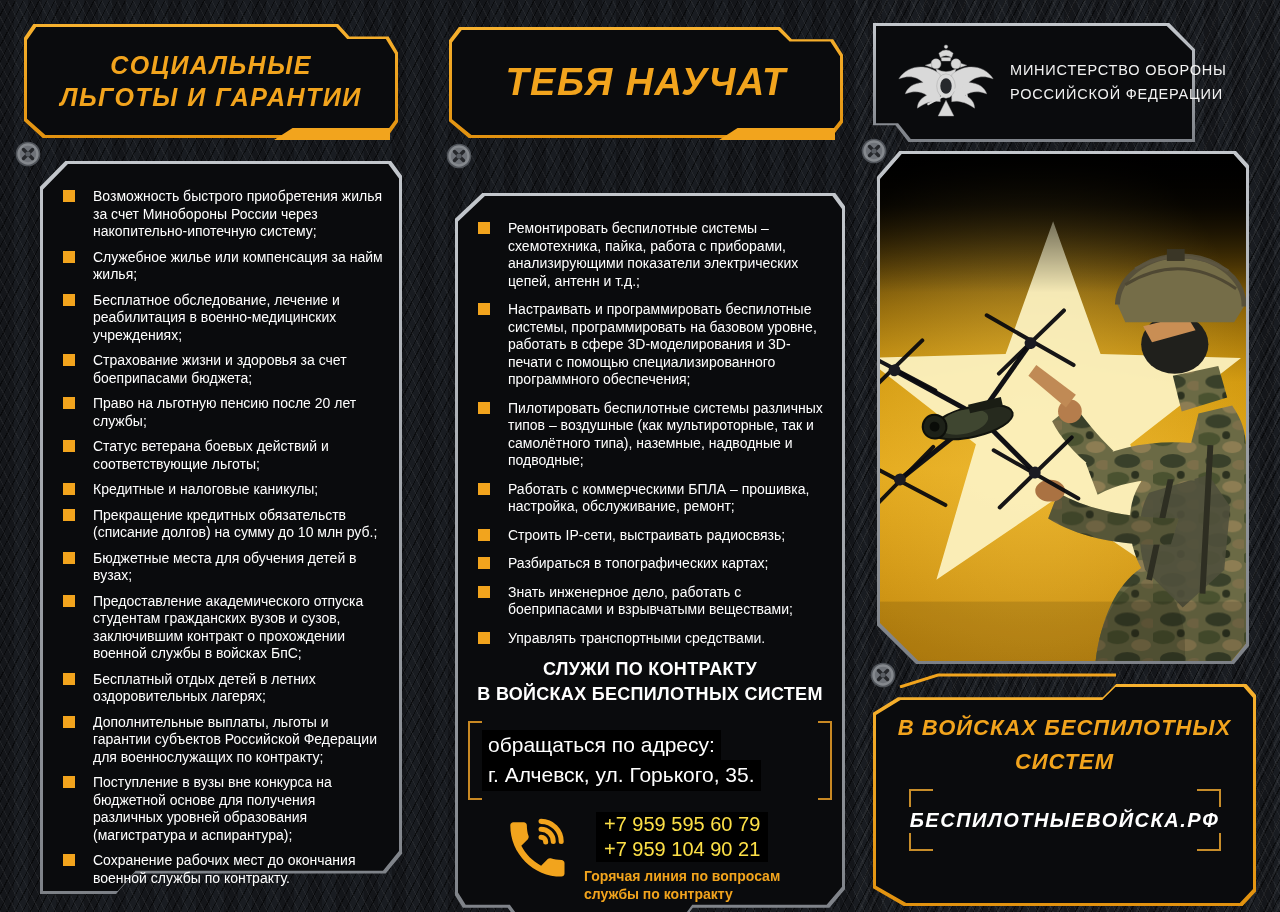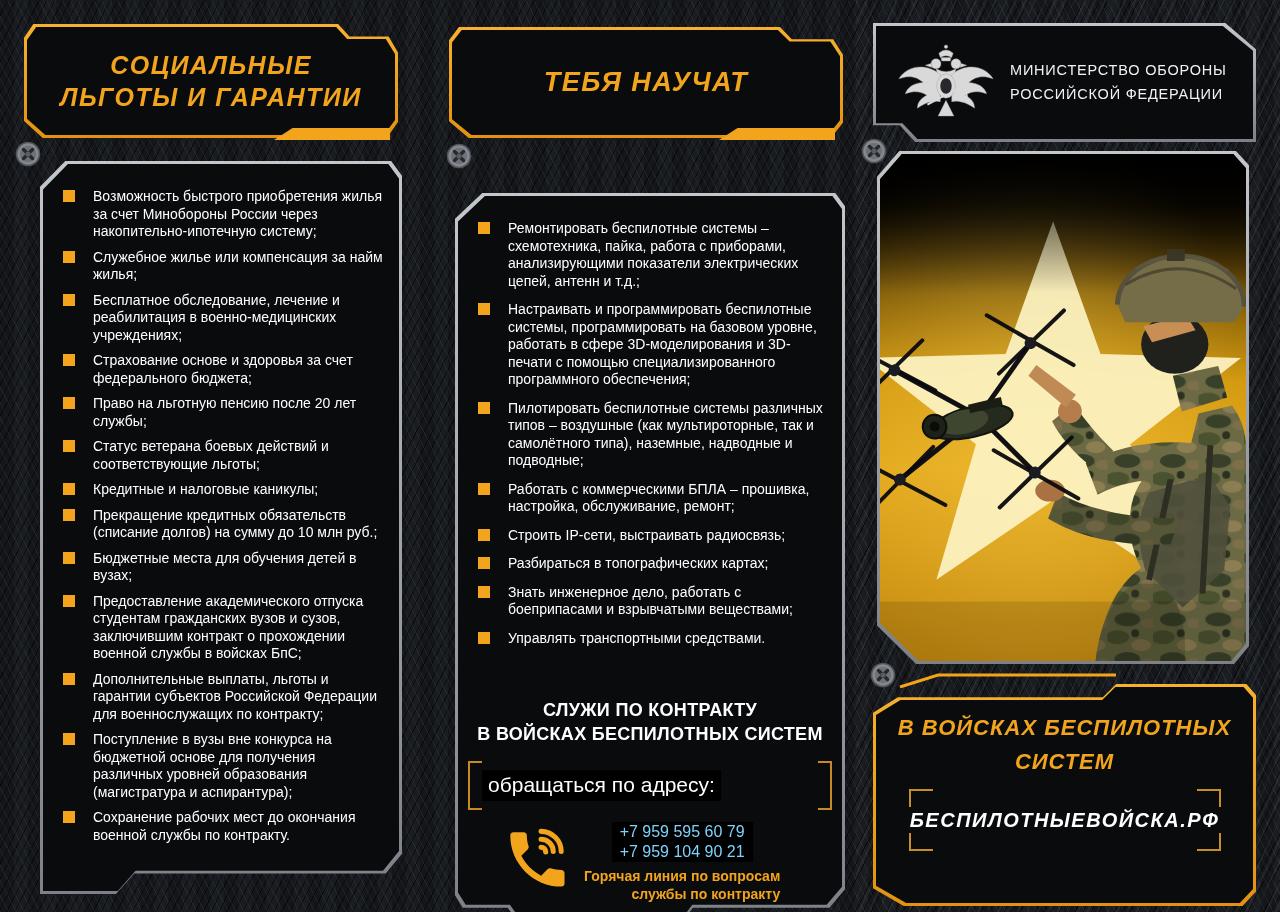--- a/index.html
+++ b/index.html
@@ -36,22 +36,22 @@
   
   .addr{position:relative;width:336px;margin:15px auto 0;padding:9px 14px;}
   .addr .bk{position:absolute;top:0;bottom:0;width:12px;border:2px solid rgba(235,160,40,.85);}
   .addr .bk.l{left:0;border-right:none;}
   .addr .bk.r{right:0;border-left:none;}
   .addr-line{display:table;background:#000;color:#fff;font-size:21px;line-height:1.35;padding:1px 6px;white-space:nowrap;}
   
   .phone-row{display:flex;align-items:flex-start;gap:12px;margin:12px 0 0 42px;}
   .phone-ico{flex:0 0 72px;}
   .pcol{display:flex;flex-direction:column;align-items:center;}
-  .pnum{background:#000;color:#7dd3fc;font-size:16px;line-height:1.25;padding:0 8px;white-space:nowrap;}
-  .hotline{margin-top:5px;color:#F2A41D;font-weight:bold;font-size:14px;line-height:1.3;text-align:right;}
+  .pnum{background:#000;color:#fde047;font-size:20px;line-height:1.25;padding:0 8px;white-space:nowrap;}
+  .hotline{margin-top:5px;color:#F2A41D;font-weight:bold;font-size:14px;line-height:1.3;text-align:left;}
   
   .mod-row{height:100%;display:flex;align-items:center;gap:14px;padding:0 14px 0 20px;}
   .mod-text{color:#f2f2f2;font-size:14.5px;line-height:1.6;letter-spacing:.8px;white-space:nowrap;}
   
   .cta-title{margin-top:24px;text-align:center;color:#F2A41D;font-style:italic;font-weight:900;
     font-size:22px;line-height:1.55;letter-spacing:1px;}
   .site-box{position:relative;width:312px;height:62px;margin:10px auto 0;display:flex;align-items:center;justify-content:center;}
   .site-box .c{position:absolute;width:22px;height:16px;border:2px solid rgba(220,155,45,.9);}
   .site-box .tl{left:0;top:0;border-right:none;border-bottom:none;}
   .site-box .tr{right:0;top:0;border-left:none;border-bottom:none;}
@@ -104,21 +104,21 @@
             <span>Служебное жилье или компенсация за найм жилья;</span>
           </div>
 
           <div class="bitem">
             <span class="bullet"></span>
             <span>Бесплатное обследование, лечение и реабилитация в военно-медицинских учреждениях;</span>
           </div>
 
           <div class="bitem">
             <span class="bullet"></span>
-            <span>Страхование основе и здоровья за счет федерального бюджета;</span>
+            <span>Страхование жизни и здоровья за счет боеприпасами бюджета;</span>
           </div>
 
           <div class="bitem">
             <span class="bullet"></span>
             <span>Право на льготную пенсию после 20 лет службы;</span>
           </div>
 
           <div class="bitem">
             <span class="bullet"></span>
             <span>Статус ветерана боевых действий и соответствующие льготы;</span>
@@ -137,20 +137,24 @@
           <div class="bitem">
             <span class="bullet"></span>
             <span>Бюджетные места для обучения детей в вузах;</span>
           </div>
 
           <div class="bitem">
             <span class="bullet"></span>
             <span>Предоставление академического отпуска студентам гражданских вузов и сузов, заключившим контракт о прохождении военной службы в войсках БпС;</span>
           </div>
 
+          <div class="bitem">
+            <span class="bullet"></span>
+            <span>Бесплатный отдых детей в летних оздоровительных лагерях;</span>
+          </div>
 
           <div class="bitem">
             <span class="bullet"></span>
             <span>Дополнительные выплаты, льготы и гарантии субъектов Российской Федерации для военнослужащих по контракту;</span>
           </div>
 
           <div class="bitem">
             <span class="bullet"></span>
             <span>Поступление в вузы вне конкурса на бюджетной основе для получения различных уровней образования (магистратура и аспирантура);</span>
           </div>
@@ -160,21 +164,21 @@
             <span>Сохранение рабочих мест до окончания военной службы по контракту.</span>
           </div>
         </div>
     </div>
   </div>
 
   <div class="frame orange" style="left:449px;top:27px;width:394px;height:111px;--clip:polygon(2.5% 0%,84% 0%,87% 11%,97.5% 11%,100% 25%,100% 86%,97% 100%,5% 100%,0% 85%,0% 12%);">
     <div class="f-bg"></div>
       <div class="f-in"></div>
     <div class="f-content">
-      <div class="hdr-title" style="font-size:27px;">
+      <div class="hdr-title" style="font-size:38px;">
         <span>ТЕБЯ НАУЧАТ</span>
       </div>
     </div>
     <div class="wedge" style="right:8px;bottom:-2px;width:116px;height:12px;clip-path:polygon(0 100%,16% 0,100% 0,100% 100%);"></div>
   </div>
 
   <div class="screw" style="left:446px;top:143px;">
     <svg viewBox="0 0 26 26" width="26" height="26">
         <circle cx="13" cy="13" r="11.5" fill="#85898e" stroke="#50545a" stroke-width="1.6"></circle>
         <circle cx="13" cy="13" r="8.2" fill="#6e7278"></circle>
@@ -232,20 +236,21 @@
           </div>
         <div class="mid-bottom">
           <div class="mid-cta">
             <div>СЛУЖИ ПО КОНТРАКТУ</div>
             <div>В ВОЙСКАХ БЕСПИЛОТНЫХ СИСТЕМ</div>
           </div>
           <div class="addr">
             <div class="bk l"></div>
             <div class="bk r"></div>
             <div class="addr-line">обращаться по адресу:</div>
+            <div class="addr-line">г. Алчевск, ул. Горького, 35.</div>
           </div>
           <div class="phone-row">
             <div class="phone-ico">
               <svg viewBox="0 0 100 100" width="72" height="72">
                 <path fill="#F2A41D" d="M29.6 47c6 11.8 15.7 21.4 27.5 27.5l9.2-9.2c1.1-1.1 2.8-1.5 4.2-1 4.7 1.5 9.7 2.4 14.9 2.4 2.3 0 4.2 1.9 4.2 4.2v14.6c0 2.3-1.9 4.2-4.2 4.2-39.2 0-71.1-31.9-71.1-71.1 0-2.3 1.9-4.2 4.2-4.2h14.6c2.3 0 4.2 1.9 4.2 4.2 0 5.2.8 10.2 2.4 14.9.4 1.5.1 3.1-1 4.2L29.6 47z"></path>
                 <g fill="none" stroke="#F2A41D" stroke-width="7" stroke-linecap="round">
                   <path d="M57 13 a28 28 0 0 1 28 28"></path>
                   <path d="M57 24 a17 17 0 0 1 17 17"></path>
                   <path d="M57 35 a6.5 6.5 0 0 1 6.5 6.5"></path>
                 </g>
@@ -258,21 +263,21 @@
                 <div>Горячая линия по вопросам</div>
                 <div>службы по контракту</div>
               </div>
             </div>
           </div>
         </div>
       </div>
     </div>
   </div>
 
-  <div class="frame silver" style="left:873px;top:23px;width:383px;height:119px;--clip:polygon(0% 0%,92% 0%,100% 22%,100% 100%,11% 100%,7% 86%,0% 86%);">
+  <div class="frame silver" style="left:873px;top:23px;width:322px;height:119px;--clip:polygon(0% 0%,92% 0%,100% 22%,100% 100%,11% 100%,7% 86%,0% 86%);">
     <div class="f-bg"></div>
       <div class="f-in"></div>
     <div class="f-content">
       <div class="mod-row">
         <span>
           <svg viewBox="0 0 140 110" width="100" height="80">
             <g fill="#d9d9d9" stroke="#9e9e9e" stroke-width="0.6">
               <circle cx="70" cy="7" r="2.5"></circle>
               <path d="M60 16 q10 -9 20 0 l-2 6 q-8 -5 -16 0 Z"></path>
               <path d="M63 22 h14 l-1 5 h-12 Z"></path>

